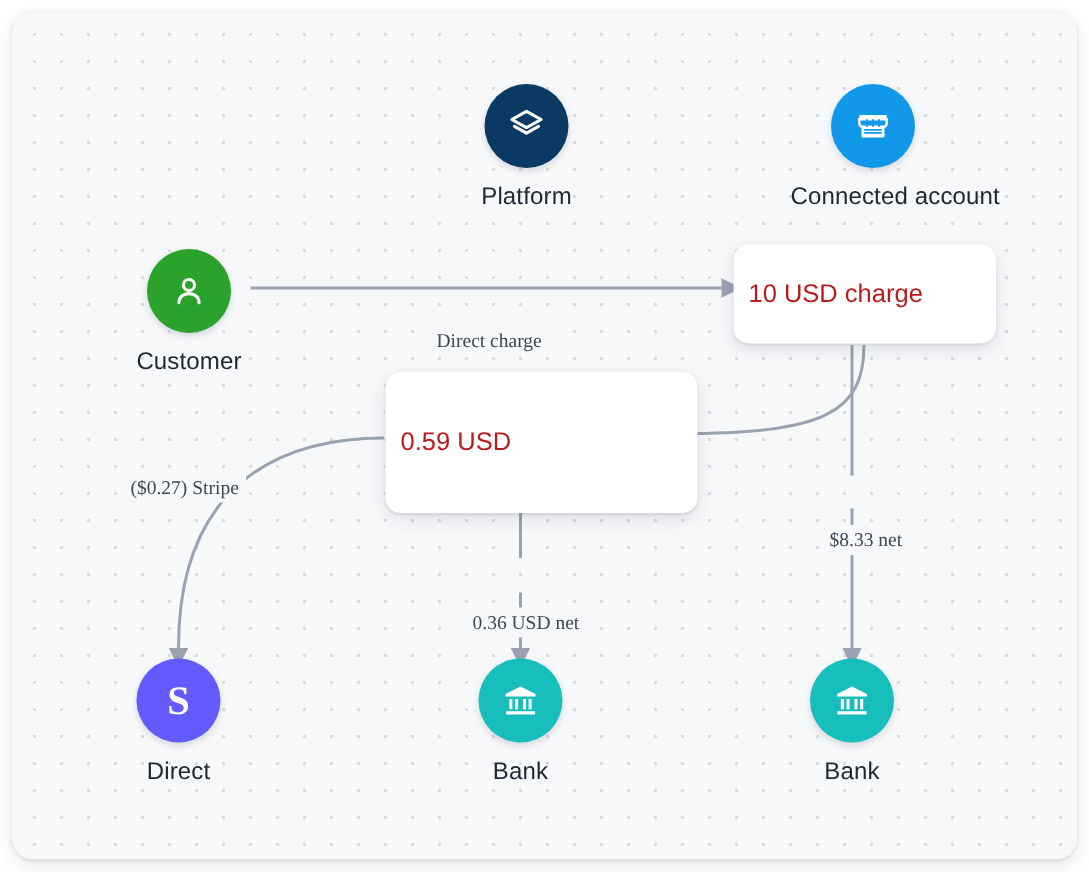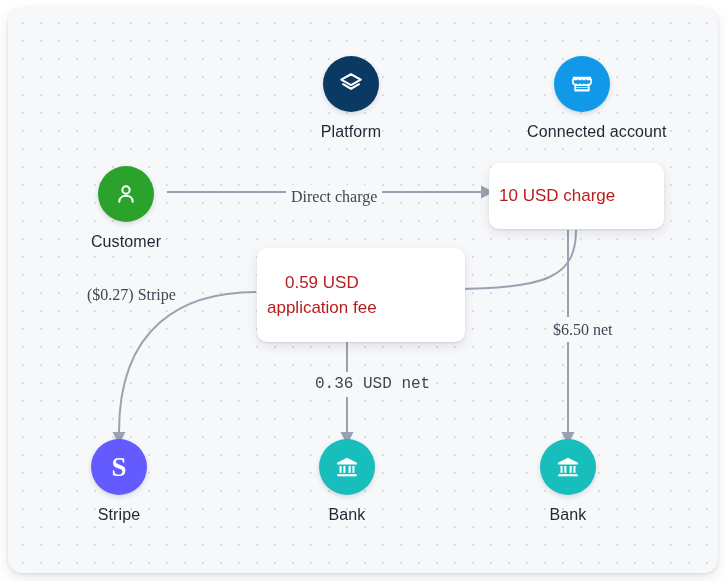--- a/index.html
+++ b/index.html
@@ -91,25 +91,26 @@
     font-size: 17px;
     line-height: 1.5;
     padding: 0 10px;
   }
 
   
   .edge-label {
     position: absolute;
     background: #f7f8fa;
     font-family: "Liberation Serif", serif;
-    font-size: 16px;
+    font-size: 13px;
     color: #3f4654;
     white-space: nowrap;
     padding: 1px 5px;
     line-height: 1.35;
+    margin-top: 32px;
   }
 </style>
 </head>
 <body>
 
 <div id="diagram-canvas">
 
   <svg id="edges" viewBox="0 0 710 565" width="710" height="565" xmlns="http://www.w3.org/2000/svg">
 
     <g>
@@ -137,32 +138,31 @@
       <path class="edge-path" d="M 339 334 L 339 364"></path>
       <path class="edge-path" d="M 339 387 L 339 424"></path>
       <polygon class="edge-head" points="332.5,424 339,437 345.5,424"></polygon>
     </g>
   </svg>
 
   <div class="edge-label" style="left:278px; top:177px;">Direct charge</div>
 
   <div class="edge-label" style="left:74px; top:275px;">($0.27) Stripe</div>
 
-  <div class="edge-label" style="left:302px; top:365px;font-family:Liberation Mono, monospace;">0.36 USD net</div>
-
-  <div class="edge-label" style="left:540px; top:310px;">$6.50 net</div>
+  <div class="edge-label" style="left:302px; top:365px;">0.36 USD net</div>
+
+  <div class="edge-label" style="left:540px; top:310px;">$8.33 net</div>
 
   <div class="box-node" style="left:481px; top:155px; width:175px; height:66px;">
     <div class="box-text">10 USD charge</div>
   </div>
 
   <div class="box-node" style="left:249px; top:240px; width:208px; height:94px;">
     <div class="box-text">
       <div>0.59 USD</div>
-      <div>application fee</div>
     </div>
   </div>
 
   <div class="node" style="left:288px; top:48px;">
     <div class="node-circle" style="background:#0a3a63;">
       <svg width="26" height="26" viewBox="0 0 24 24" fill="none" stroke="#ffffff" stroke-width="1.9" stroke-linejoin="round" stroke-linecap="round">
         <polygon points="12,3 21,8 12,13 3,8"></polygon>
         <polyline points="4.6,12.2 12,16.4 19.4,12.2"></polyline>
       </svg>
     </div>
@@ -191,21 +191,21 @@
         <path d="M5.8 19.2c0-3.6 2.8-5.6 6.2-5.6s6.2 2 6.2 5.6"></path>
       </svg>
     </div>
     <div class="node-label">Customer</div>
   </div>
 
   <div class="node" style="left:56px; top:431px;">
     <div class="node-circle" style="background:#635bff;">
       <span class="stripe-glyph">S</span>
     </div>
-    <div class="node-label">Stripe</div>
+    <div class="node-label">Direct</div>
   </div>
 
   <div class="node" style="left:284px; top:431px;">
     <div class="node-circle" style="background:#17bebb;">
       <svg width="26" height="26" viewBox="0 0 24 24">
         <g fill="#ffffff">
           <path d="M12 3.4 21.2 8v1.6H2.8V8z"></path>
           <rect x="5.1" y="11.1" width="1.9" height="6.3"></rect>
           <rect x="8.6" y="11.1" width="1.9" height="6.3"></rect>
           <rect x="13.5" y="11.1" width="1.9" height="6.3"></rect>

